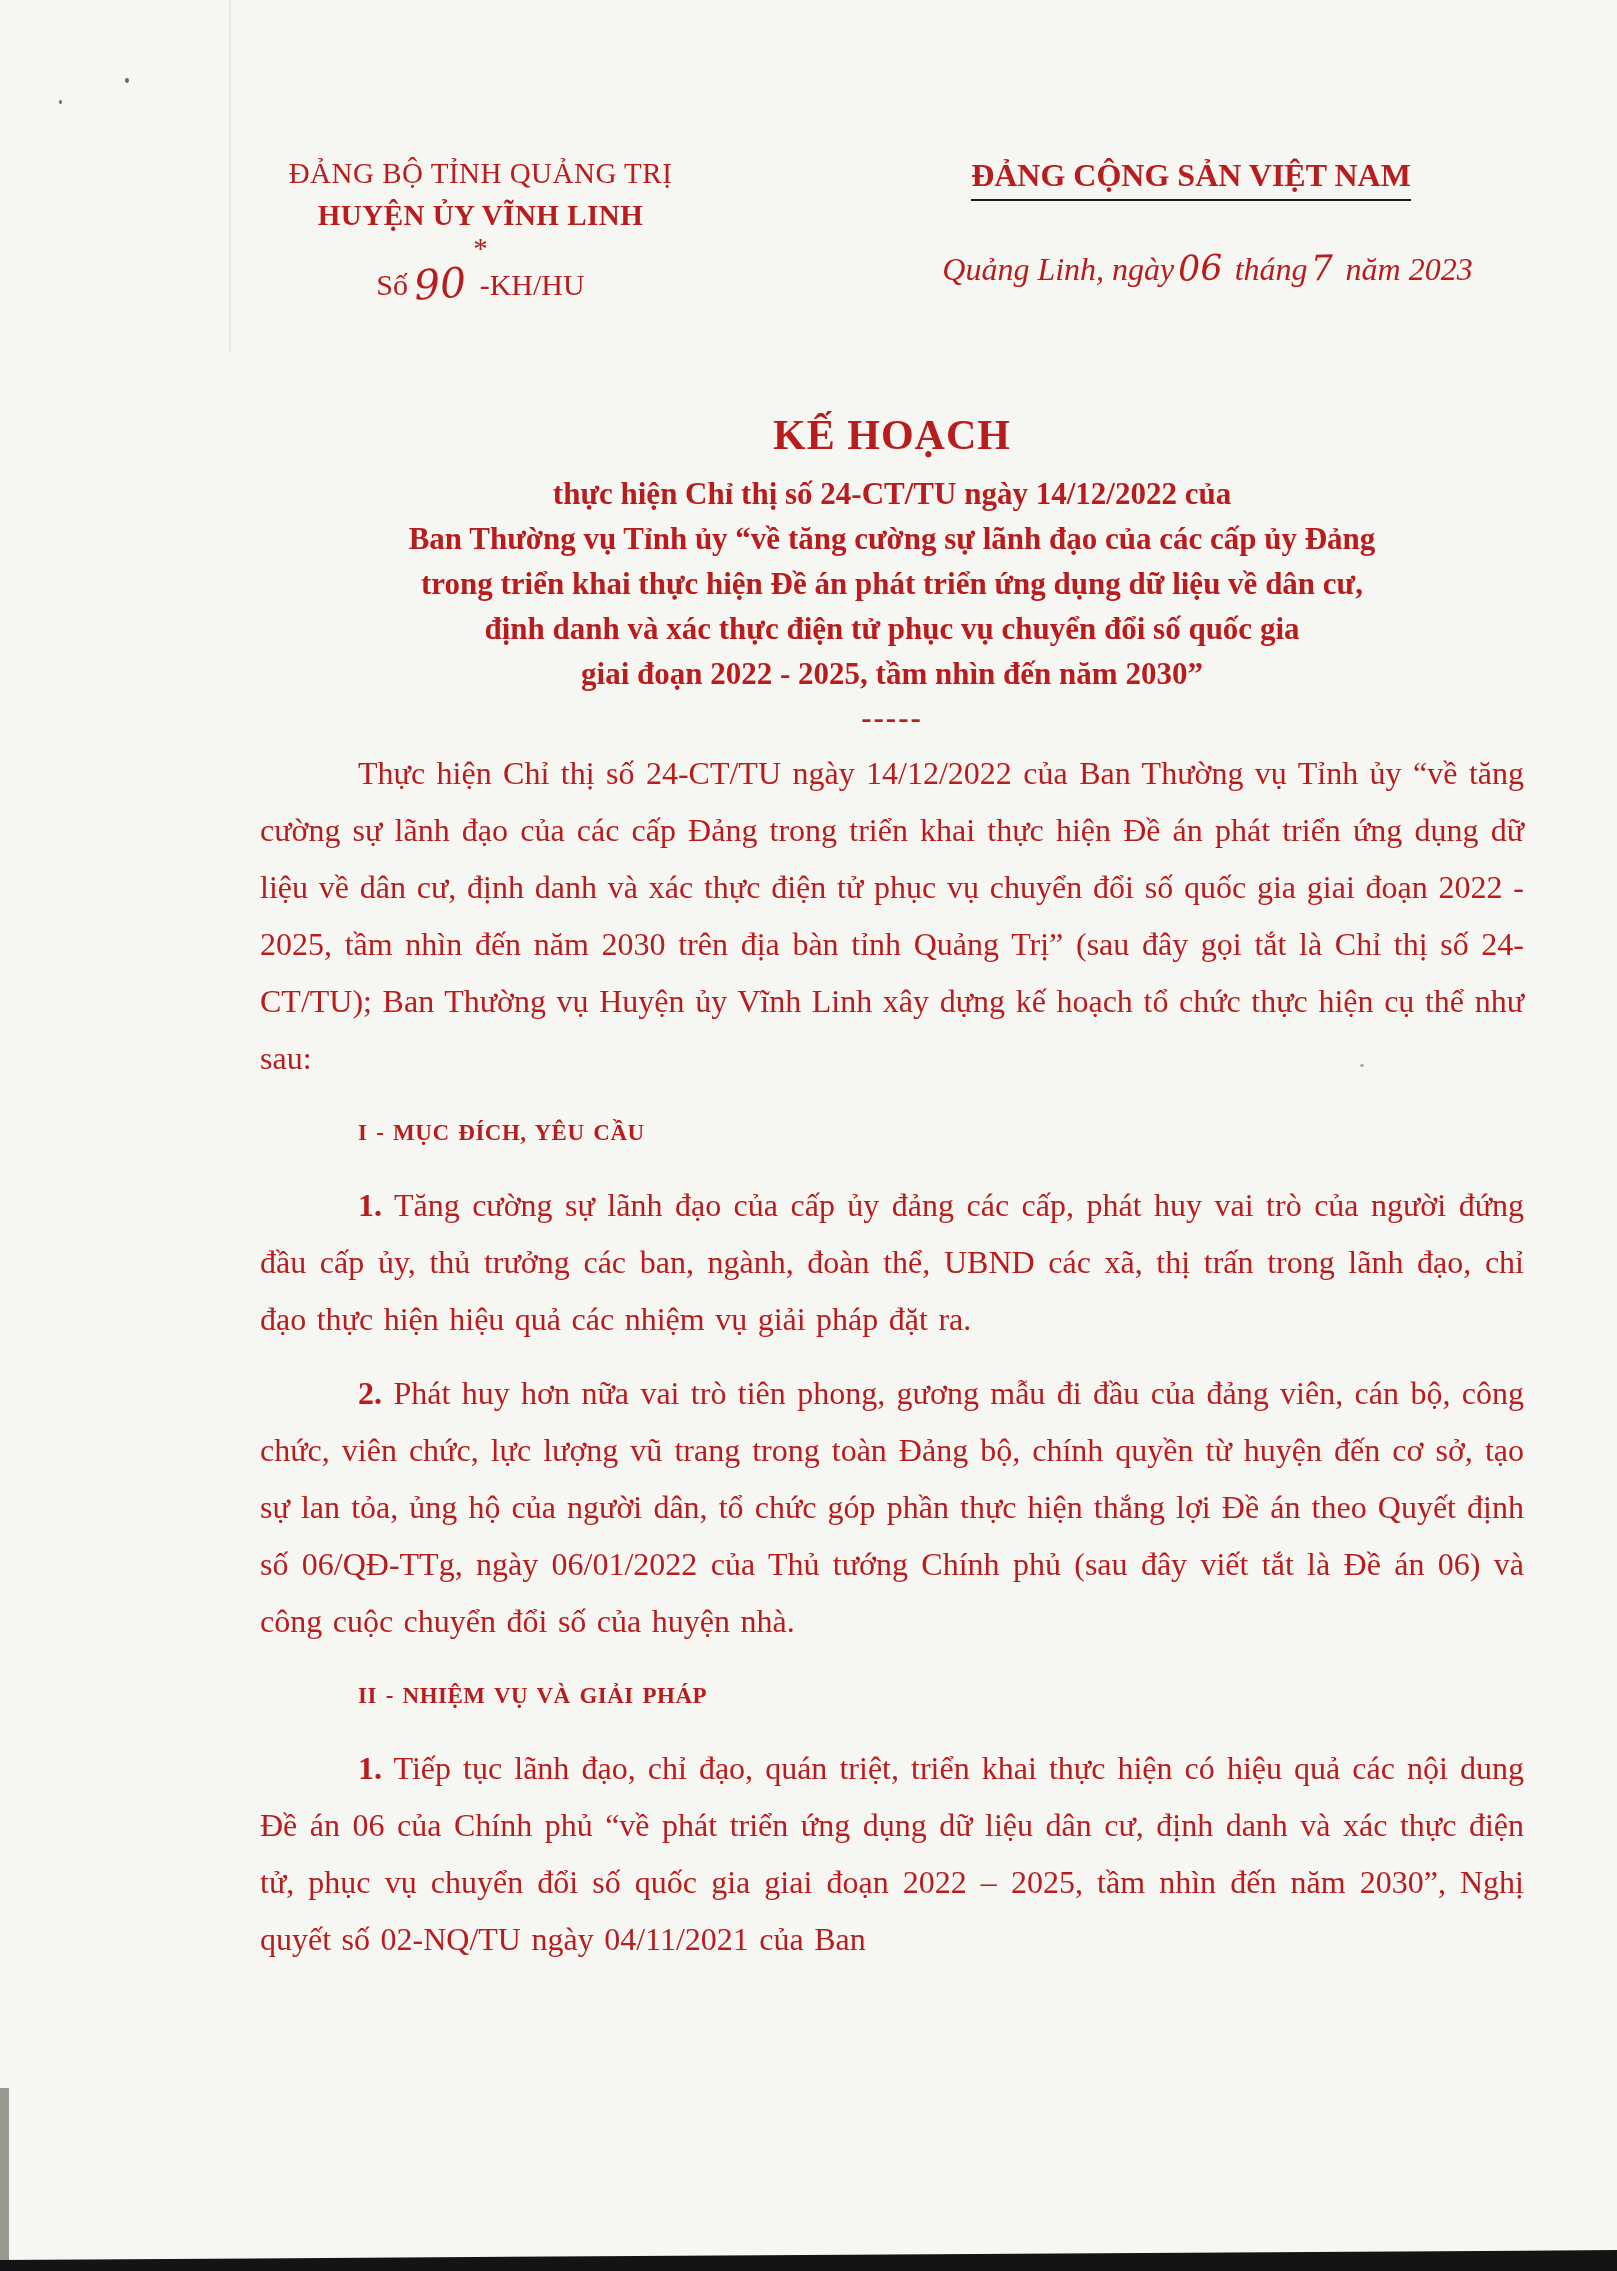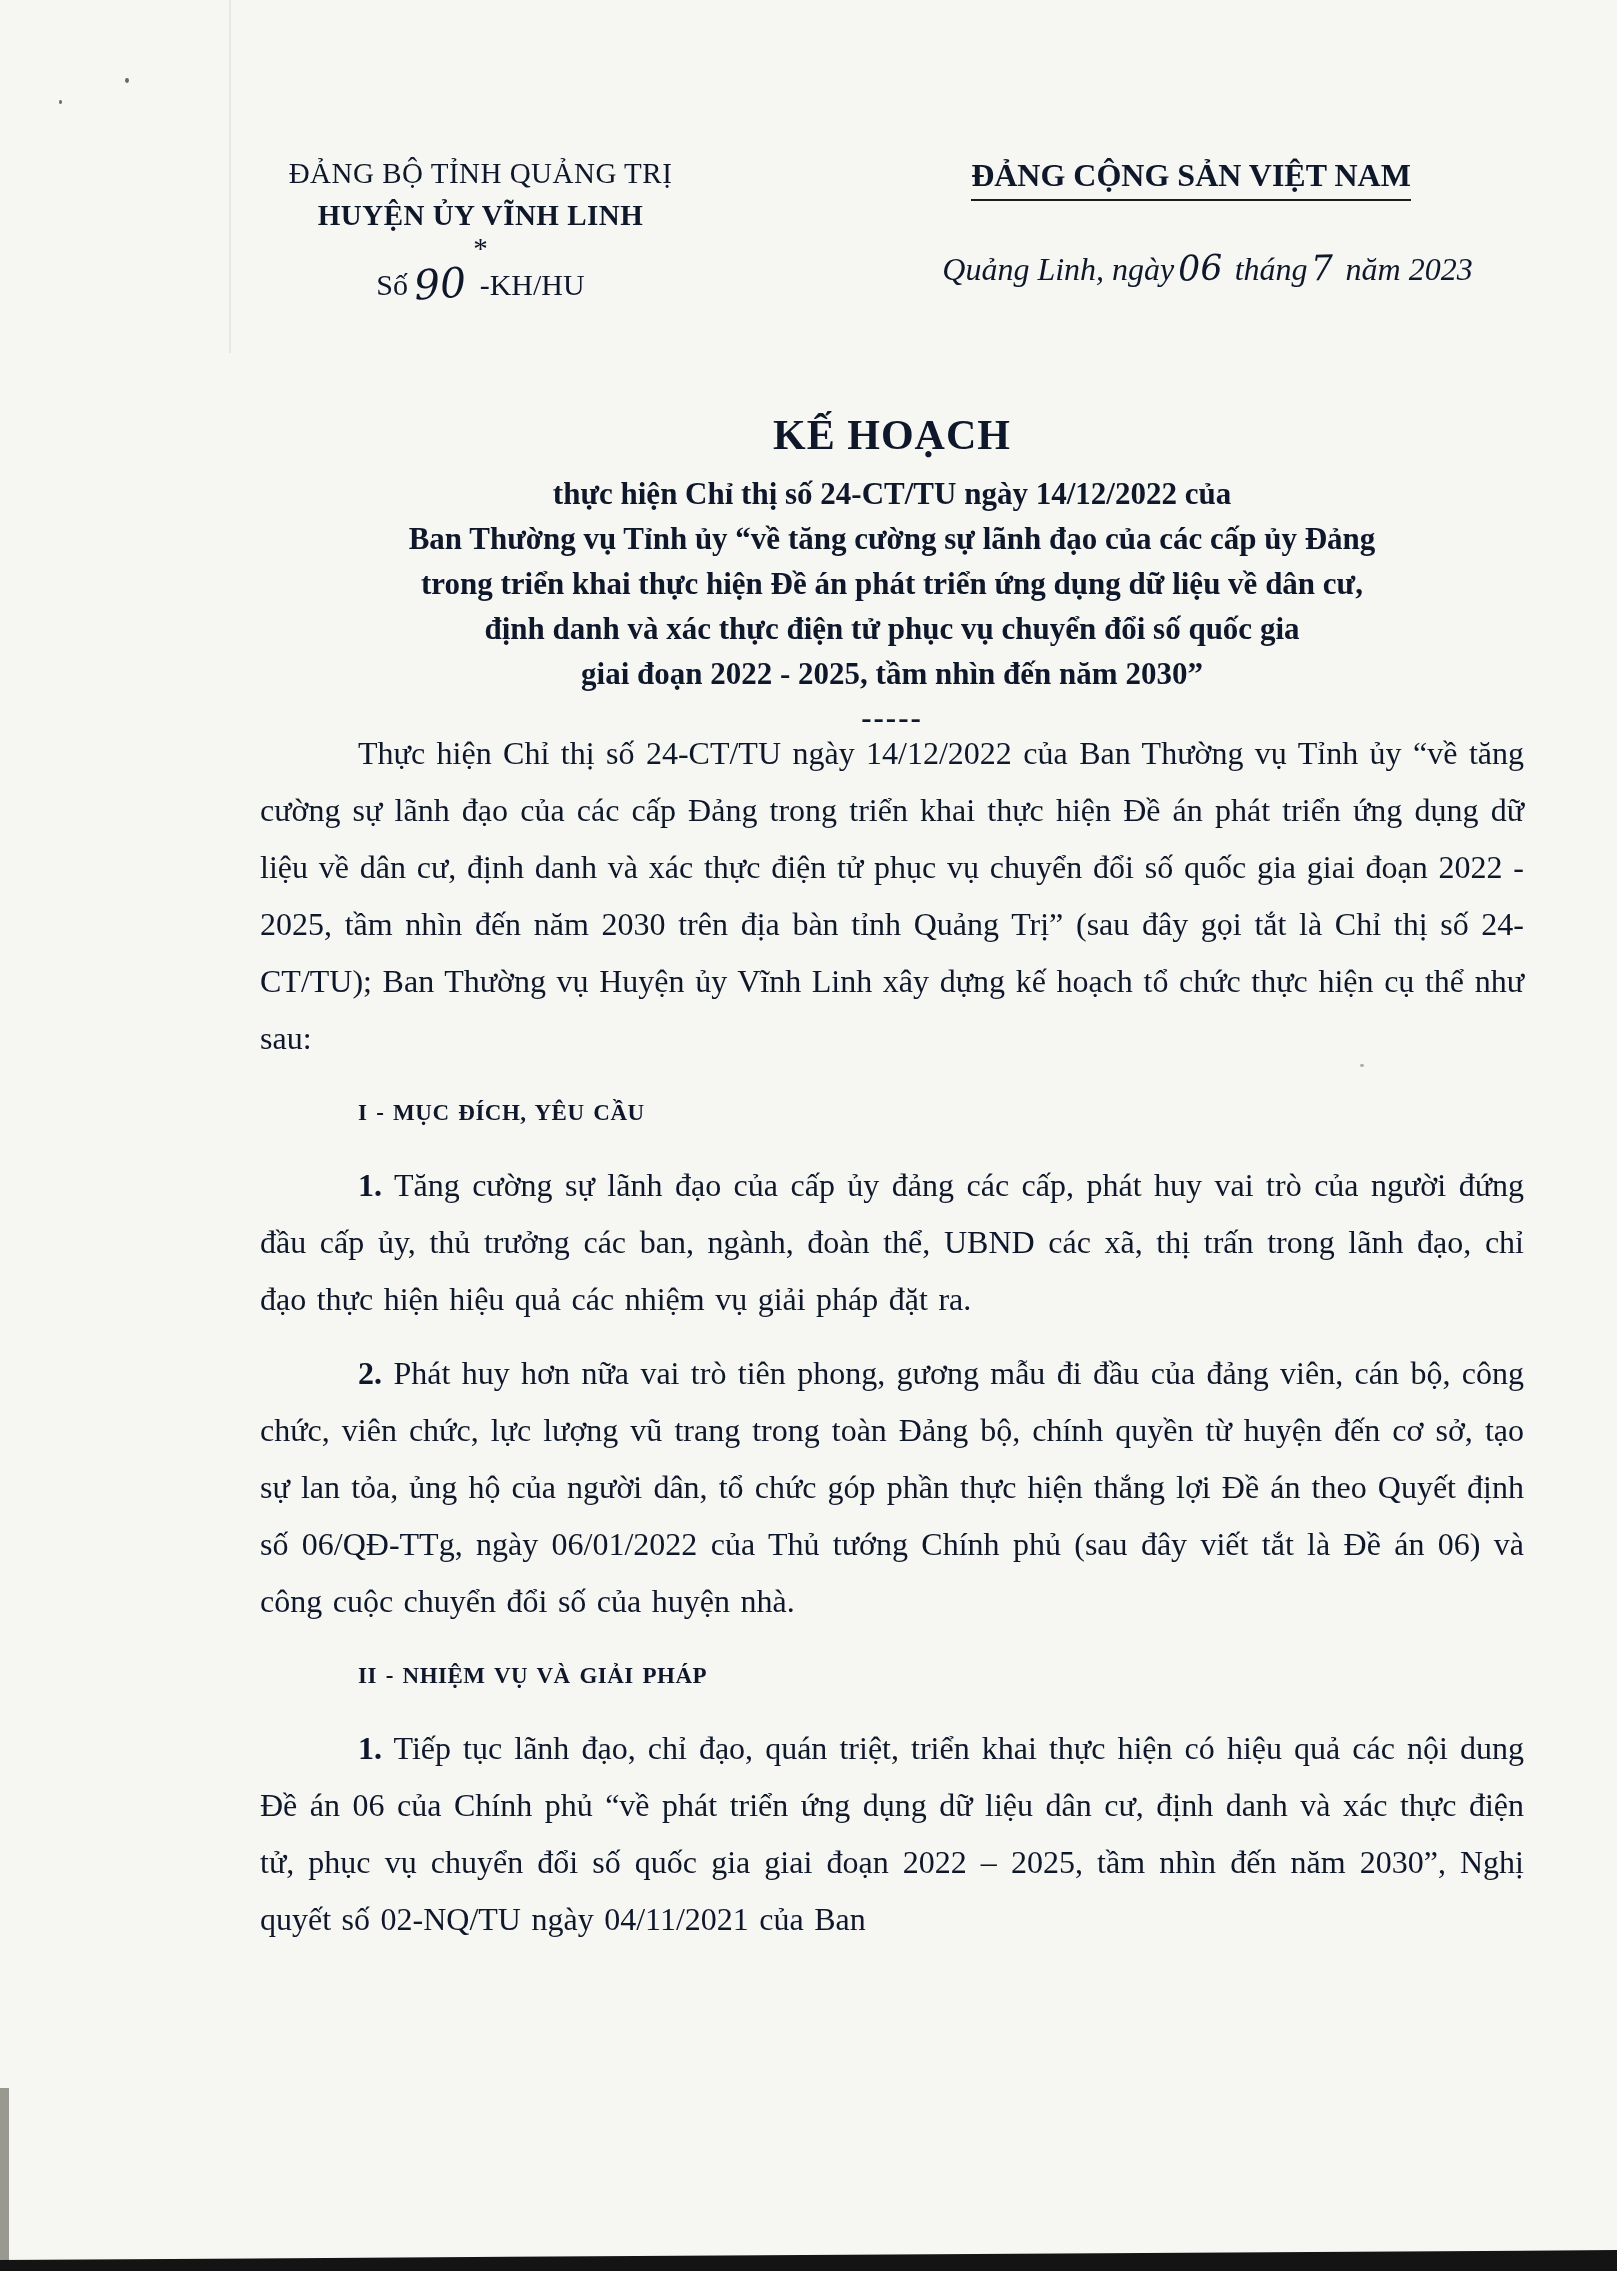--- a/index.html
+++ b/index.html
@@ -1,21 +1,21 @@
 <!DOCTYPE html>
 <html><head>
 <meta charset="utf-8">
 <style>
   html,body{margin:0;padding:0;}
   body{width:1617px;height:2271px;overflow:hidden;background:#e8e8e6;}
   .page{
     position:relative;width:1617px;height:2271px;overflow:hidden;
     background:#f6f6f3;
     font-family:"Liberation Serif","DejaVu Serif",serif;
-    color:#0f172a;
+    color:#b91c1c;
   }
   
   .org-block{position:absolute;left:263px;top:157px;width:435px;text-align:center;}
   .org-parent{font-size:29px;letter-spacing:0.5px;white-space:nowrap;}
   .org-name{font-size:29px;font-weight:bold;letter-spacing:0.5px;margin-top:8.8px;white-space:nowrap;}
   .org-star{font-size:29px;margin-top:2px;line-height:29px;}
   .doc-no{font-size:30px;margin-top:3.9px;white-space:nowrap;}
   .hand{
     font-family:"DejaVu Serif",serif;font-style:italic;font-weight:400;
     font-size:41px;line-height:29px;display:inline-block;transform:rotate(-4deg);
@@ -31,21 +31,21 @@
     font-style:italic;font-size:32px;white-space:nowrap;
   }
   .date-line .hand{font-size:35px;transform:rotate(-2deg);margin:0 3.9px;}
   
   .title-zone{position:absolute;left:260px;top:410px;width:1264px;text-align:center;}
   .plan-title{font-size:42px;font-weight:bold;letter-spacing:1px;line-height:51px;}
   .plan-subtitle{margin-top:9.8px;font-size:31px;font-weight:bold;line-height:45px;}
   .separator{font-size:31px;font-weight:bold;letter-spacing:2px;line-height:35px;margin-top:3.9px;}
   
   .body-zone{
-    position:absolute;left:260px;top:725px;width:1264px;
+    position:absolute;left:260px;top:745px;width:1264px;
     font-size:32px;line-height:57px;text-align:justify;word-spacing:2.5px;
   }
   .body-zone p{margin:0 0 16.7px 0;text-indent:98px;}
   .sec-heading{
     font-size:23px;font-weight:bold;line-height:57px;
     margin:7.8px 0 16.7px 0;text-indent:98px;letter-spacing:0.5px;
   }
   
   .bottom-band{
     position:absolute;left:-9.8px;top:2255px;width:1647px;height:39px;

